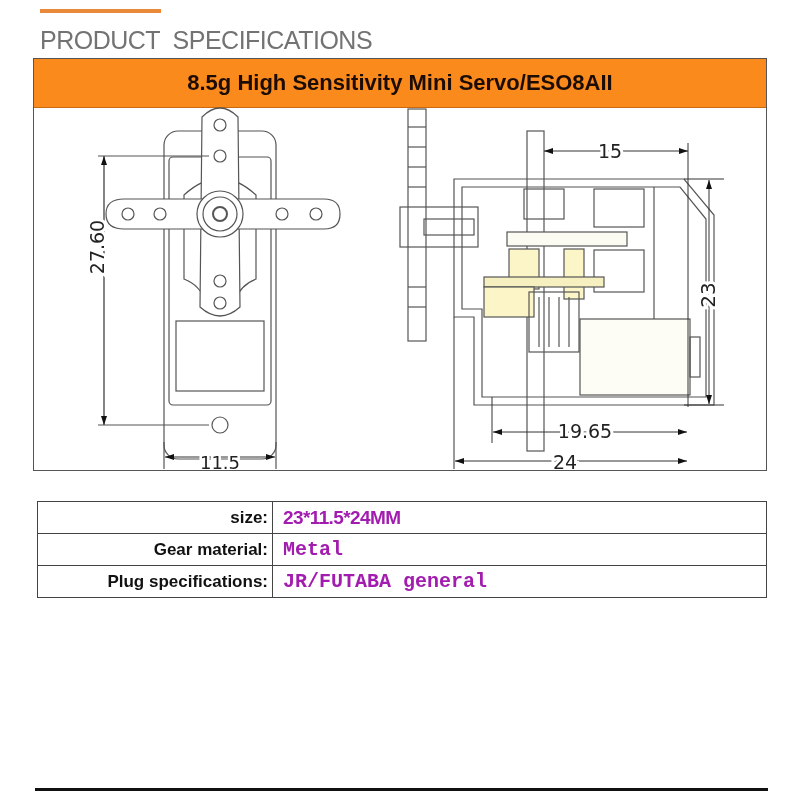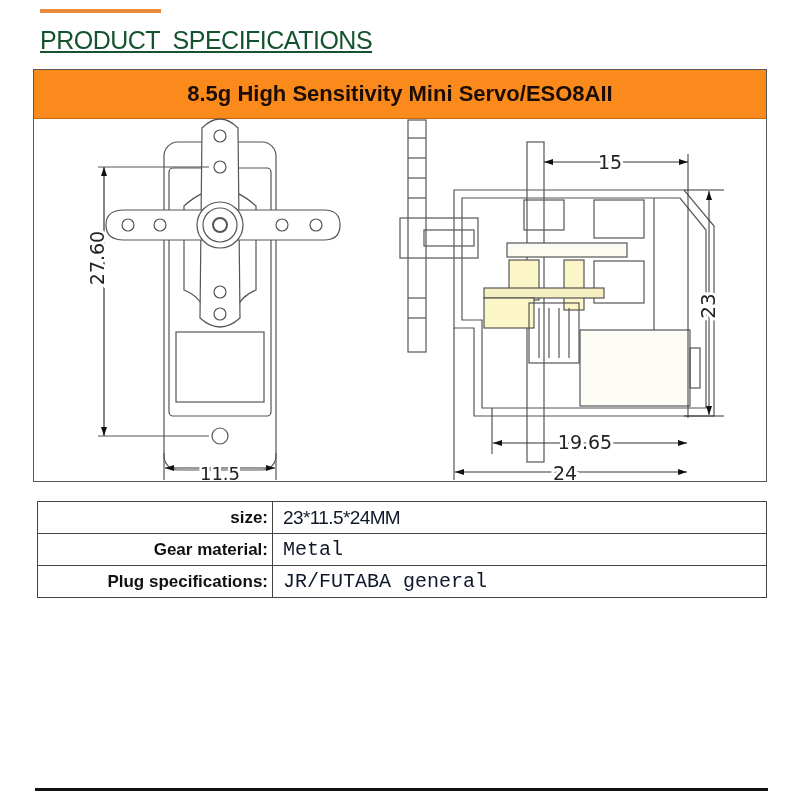--- a/index.html
+++ b/index.html
@@ -1,26 +1,26 @@
 <!DOCTYPE html>
 <html><head>
 <meta charset="utf-8">
 <style>
   html,body{margin:0;padding:0;background:#ffffff;}
   body{width:800px;height:800px;position:relative;overflow:hidden;font-family:"Liberation Sans",sans-serif;color:#111;}
   .accent-bar{position:absolute;left:40px;top:9px;width:121px;height:4px;background:#e98a3a;}
-  .section-title{position:absolute;left:40px;top:26px;font-family:"Liberation Sans",sans-serif;font-size:25px;color:#14532d;letter-spacing:-0.5px;white-space:pre;text-decoration:underline;}
-  .frame{position:absolute;left:33px;top:69px;width:734px;height:413px;border:1.5px solid #555;box-sizing:border-box;background:#fff;}
+  .section-title{position:absolute;left:40px;top:26px;font-family:"Liberation Sans",sans-serif;font-size:25px;color:#737373;letter-spacing:-0.5px;white-space:pre;}
+  .frame{position:absolute;left:33px;top:58px;width:734px;height:413px;border:1.5px solid #555;box-sizing:border-box;background:#fff;}
   .banner{position:absolute;left:0;top:0;right:0;height:48px;background:#fb8a1c;border-bottom:1px solid #c96a10;display:flex;align-items:center;justify-content:center;}
   .banner span{font-family:"Liberation Sans",sans-serif;font-weight:bold;font-size:22px;color:#1b0d05;}
   .drawing{position:absolute;left:0;top:48px;width:731px;height:363px;}
   .spec-table{position:absolute;left:37px;top:501px;width:730px;border-collapse:collapse;}
   .spec-table td{border:1.5px solid #444;height:32px;padding:0 4px;box-sizing:border-box;vertical-align:middle;}
   .spec-table td.label{width:235px;font-family:"Liberation Sans",sans-serif;font-weight:bold;font-size:17px;color:#111;text-align:right;}
-  .spec-table td.value{font-family:"Liberation Sans",sans-serif;font-size:19px;color:#0f172a;padding-left:10px;letter-spacing:-0.6px;}
+  .spec-table td.value{font-family:"Liberation Sans",sans-serif;font-size:19px;color:#a21caf;padding-left:10px;letter-spacing:-0.6px;font-weight:bold;}
   .spec-table td.value.mono{font-family:"Liberation Mono",monospace;font-size:20px;letter-spacing:0;}
   .bottom-rule{position:absolute;left:35px;top:788px;width:733px;height:3px;background:#111;}
   svg text{font-family:"DejaVu Sans",sans-serif;}
 </style>
 </head>
 <body>
 
 <div class="accent-bar"></div>
 <div class="section-title">PRODUCT  SPECIFICATIONS</div>
 

